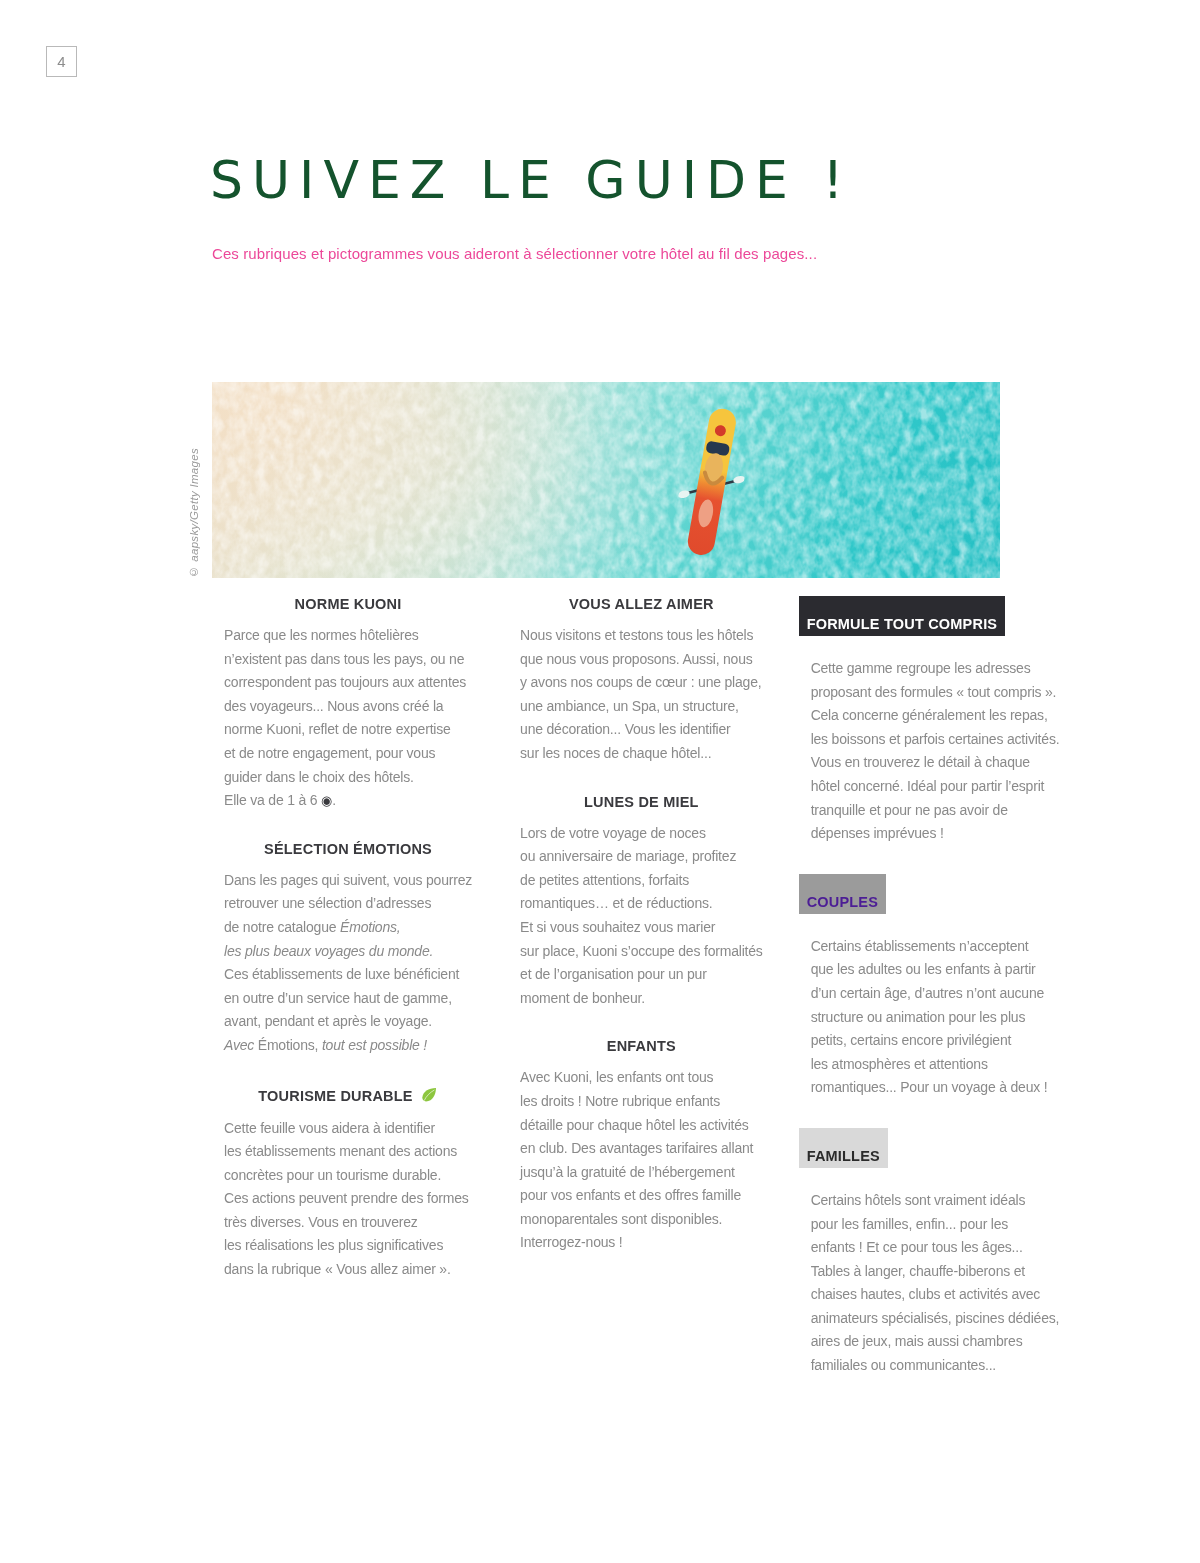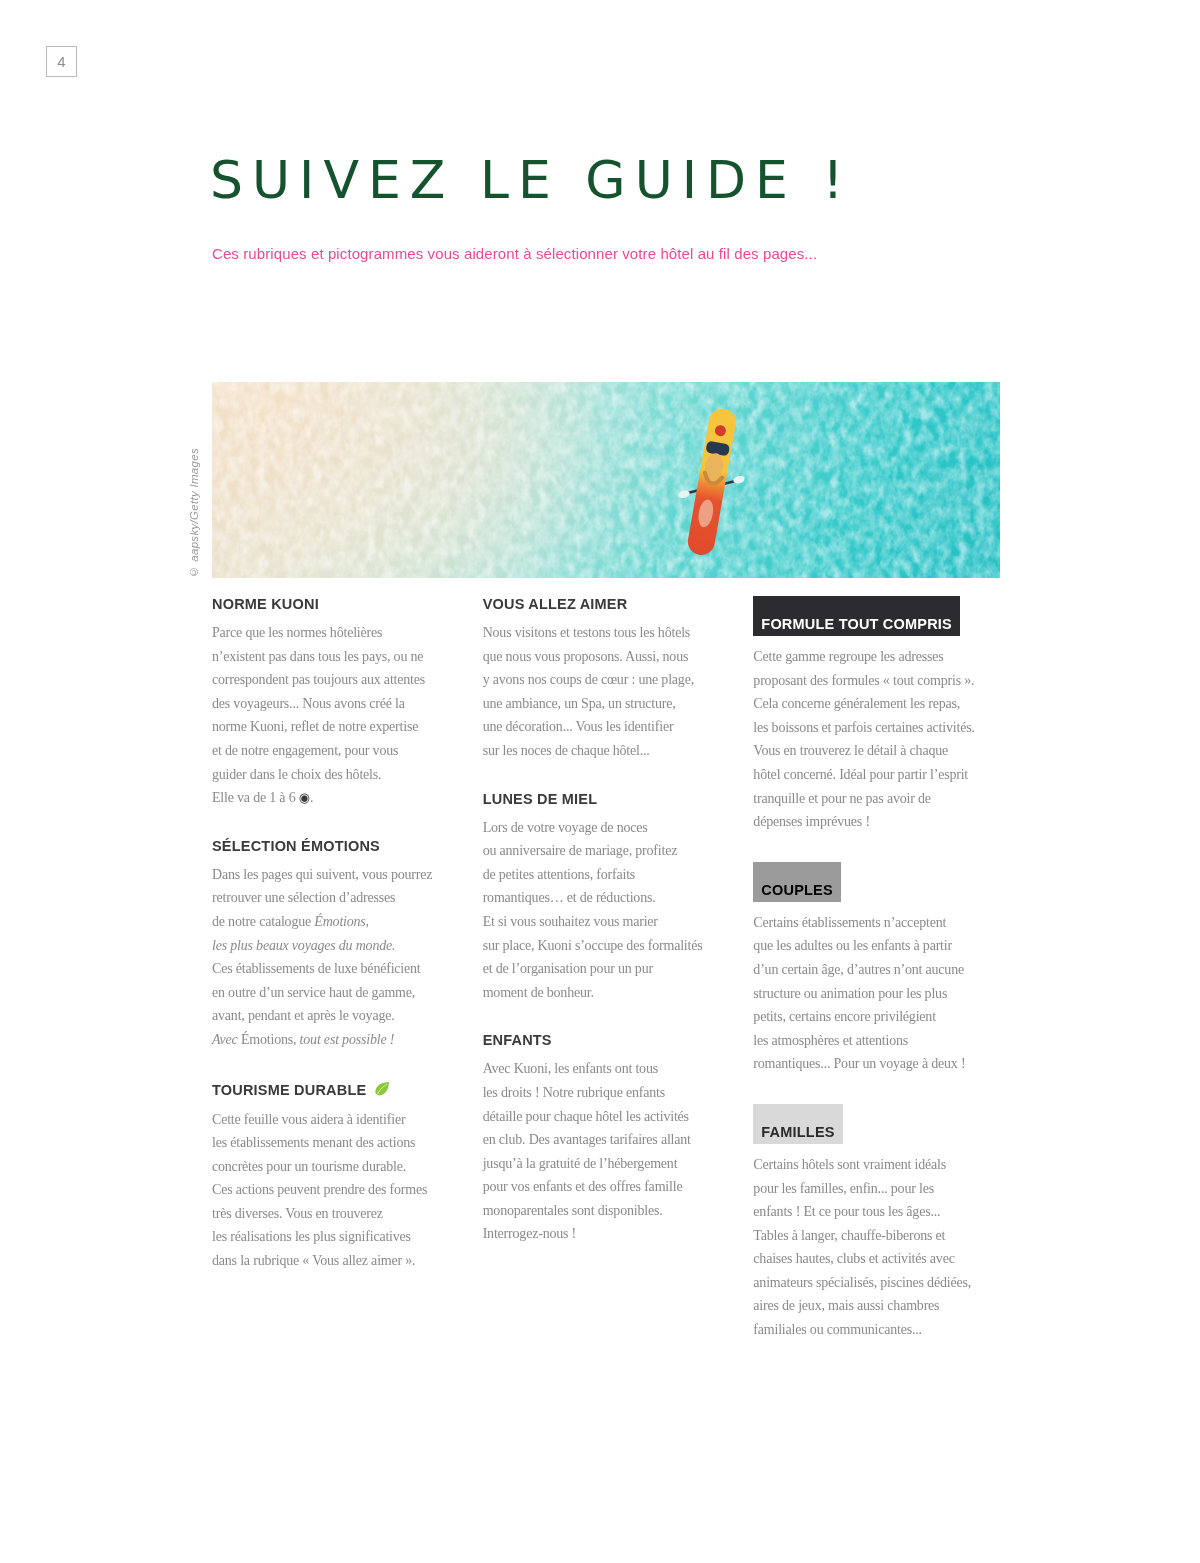--- a/index.html
+++ b/index.html
@@ -40,29 +40,29 @@
     writing-mode:vertical-rl;transform:rotate(180deg);
     font-size:11.5px;font-style:italic;color:#9a9a9a;letter-spacing:.3px;white-space:nowrap;
   }
   .columns{
     position:absolute;left:0;top:596px;width:788px;
     display:grid;grid-template-columns:repeat(3,1fr);column-gap:24px;align-items:start;
   }
   .section + .section{margin-top:28px;}
   .heading{
     margin:0 0 9px 0;font-size:14.5px;font-weight:bold;color:#3a3a3e;
-    letter-spacing:.2px;white-space:nowrap;
+    letter-spacing:.2px;white-space:nowrap;text-align:center;
   }
   .heading.badge{display:inline-block;padding:20px 8px 4px 8px;margin-bottom:9px;}
   .heading.badge-dark{background:var(--badge-dark);color:#ffffff;}
-  .heading.badge-gray{background:var(--badge-gray);color:#000000;}
+  .heading.badge-gray{background:var(--badge-gray);color:#4c1d95;}
   .heading.badge-light{background:var(--badge-light);color:#2b2b2b;}
   .body{
-    margin:0;font-size:14px;line-height:23.6px;color:#8a8a8a;
-    letter-spacing:-.2px;white-space:nowrap;font-family:Liberation Serif, serif;
+    margin:12px;font-size:14px;line-height:23.6px;color:#8a8a8a;
+    letter-spacing:-.2px;white-space:nowrap;
   }
   .body em{font-style:italic;color:#8a8a8a;}
   .leaf-icon{display:inline-block;width:19px;height:19px;margin-left:6px;vertical-align:-4px;}
   .norm-icon{color:#3a3a3e;font-style:normal;font-size:13px;}
 </style>
 </head>
 <body style="--water-teal: #2fc7c9; --badge-dark: #2b2b30; --badge-gray: #9b9b9b; --badge-light: #d9d9d9;">
 
 <div class="page-number-box">
   <span>4</span>

